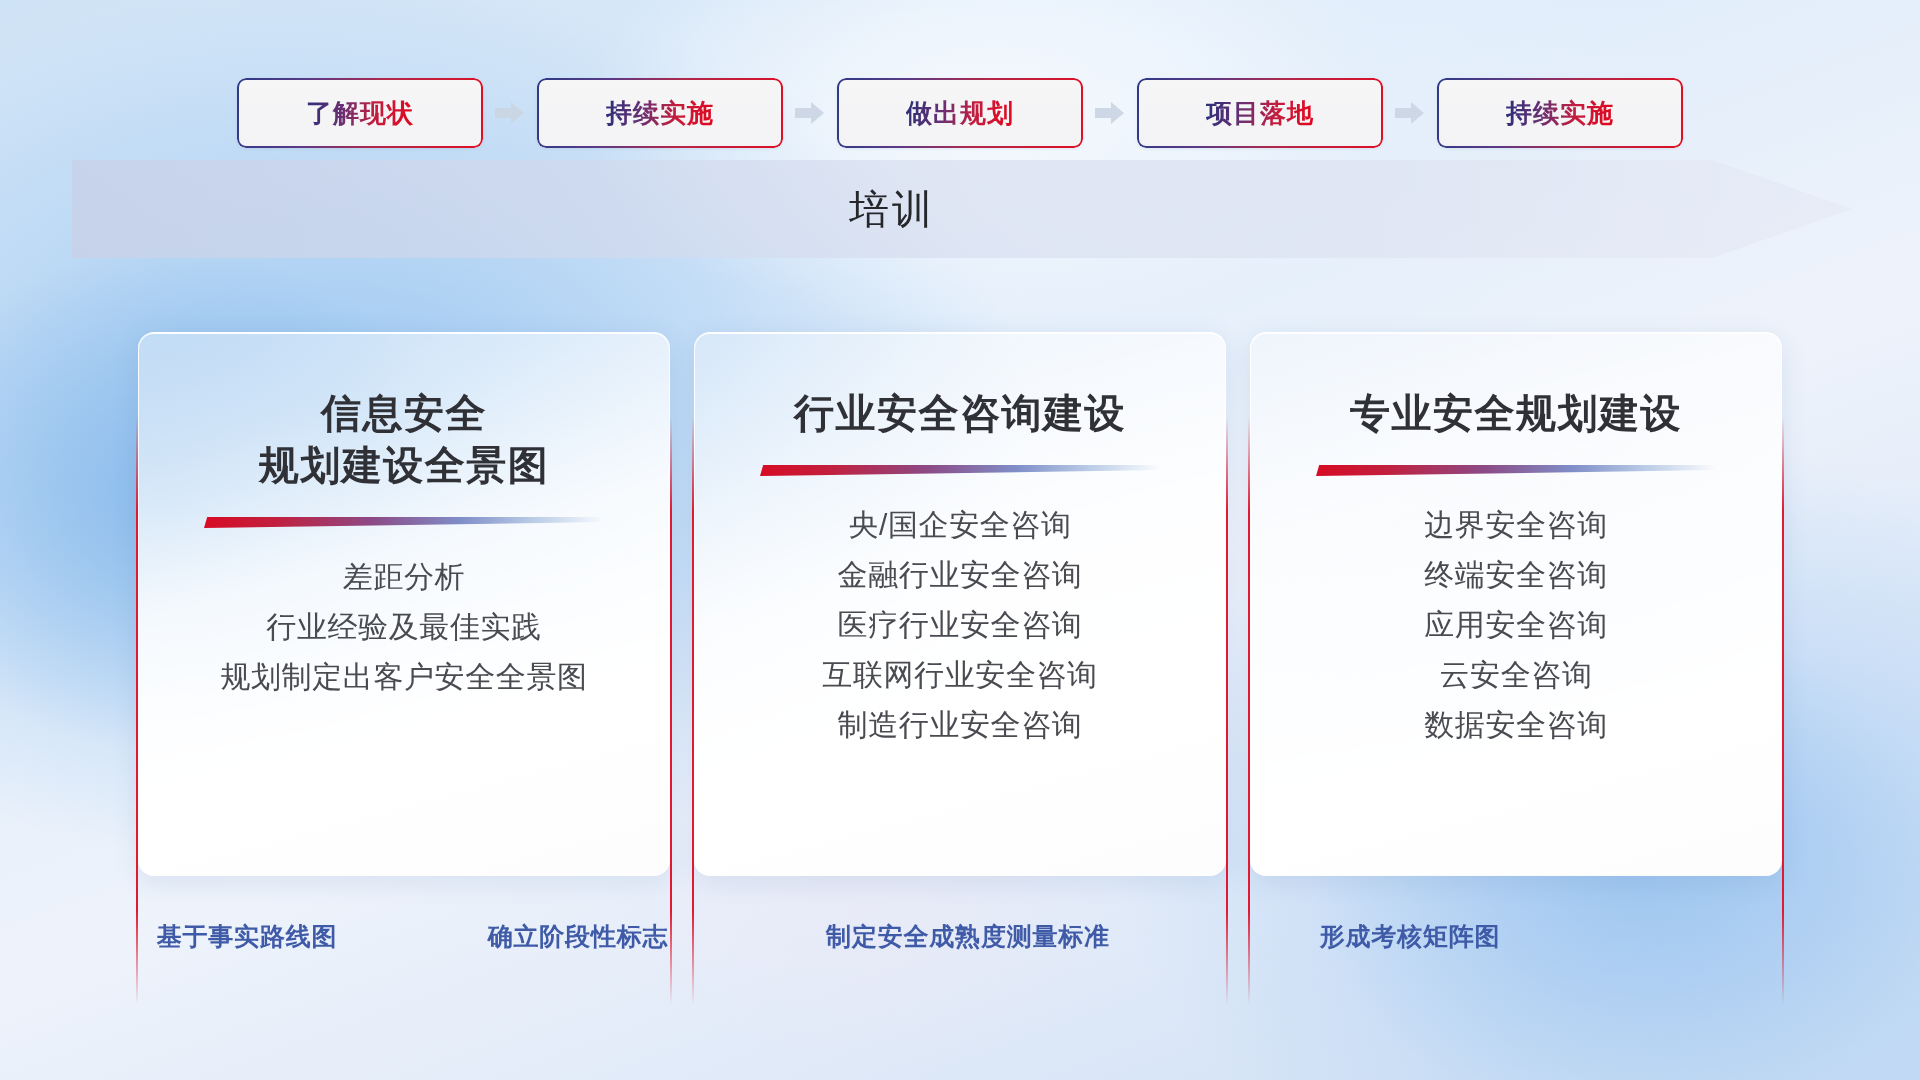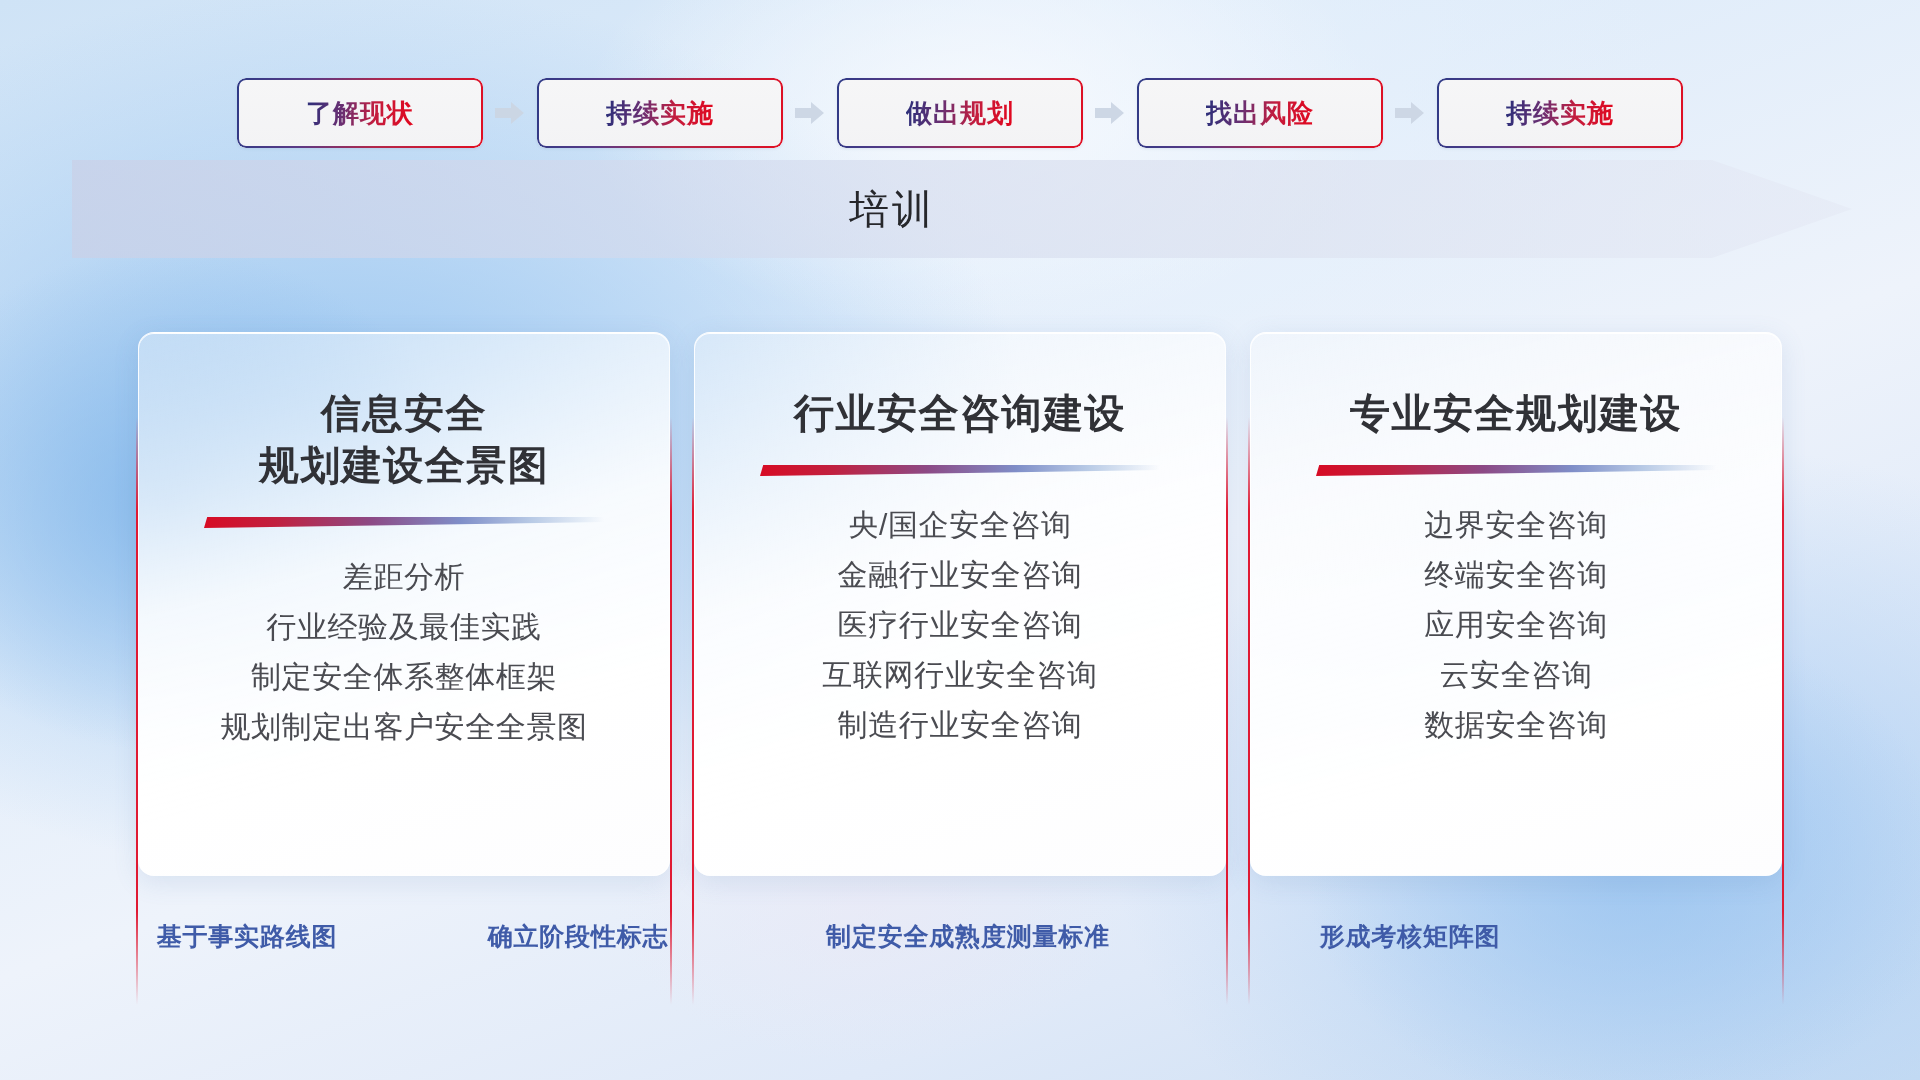--- a/index.html
+++ b/index.html
@@ -259,21 +259,21 @@
     <div class="step-chip">
       <span class="step-chip-label">做出规划</span>
     </div>
     <div class="step-gap">
       <svg class="step-arrow" viewBox="0 0 30 24">
         <path d="M0 7 L16 7 L16 1 L29 12 L16 23 L16 17 L0 17 Z" fill="#ccd6e4"></path>
       </svg>
     </div>
 
     <div class="step-chip">
-      <span class="step-chip-label">找出风险</span>
+      <span class="step-chip-label">项目落地</span>
     </div>
     <div class="step-gap">
       <svg class="step-arrow" viewBox="0 0 30 24">
         <path d="M0 7 L16 7 L16 1 L29 12 L16 23 L16 17 L0 17 Z" fill="#ccd6e4"></path>
       </svg>
     </div>
 
     <div class="step-chip">
       <span class="step-chip-label">持续实施</span>
     </div>
@@ -298,21 +298,20 @@
 
     <div class="card">
       <div class="card-edge-left"></div>
       <div class="card-edge-right"></div>
       <div class="card-title">信息安全
 规划建设全景图</div>
       <div class="card-divider"></div>
       <ul class="card-list">
         <li>差距分析</li>
         <li>行业经验及最佳实践</li>
-        <li>制定安全体系整体框架</li>
         <li>规划制定出客户安全全景图</li>
       </ul>
     </div>
 
     <div class="card">
       <div class="card-edge-left"></div>
       <div class="card-edge-right"></div>
       <div class="card-title">行业安全咨询建设</div>
       <div class="card-divider"></div>
       <ul class="card-list">

